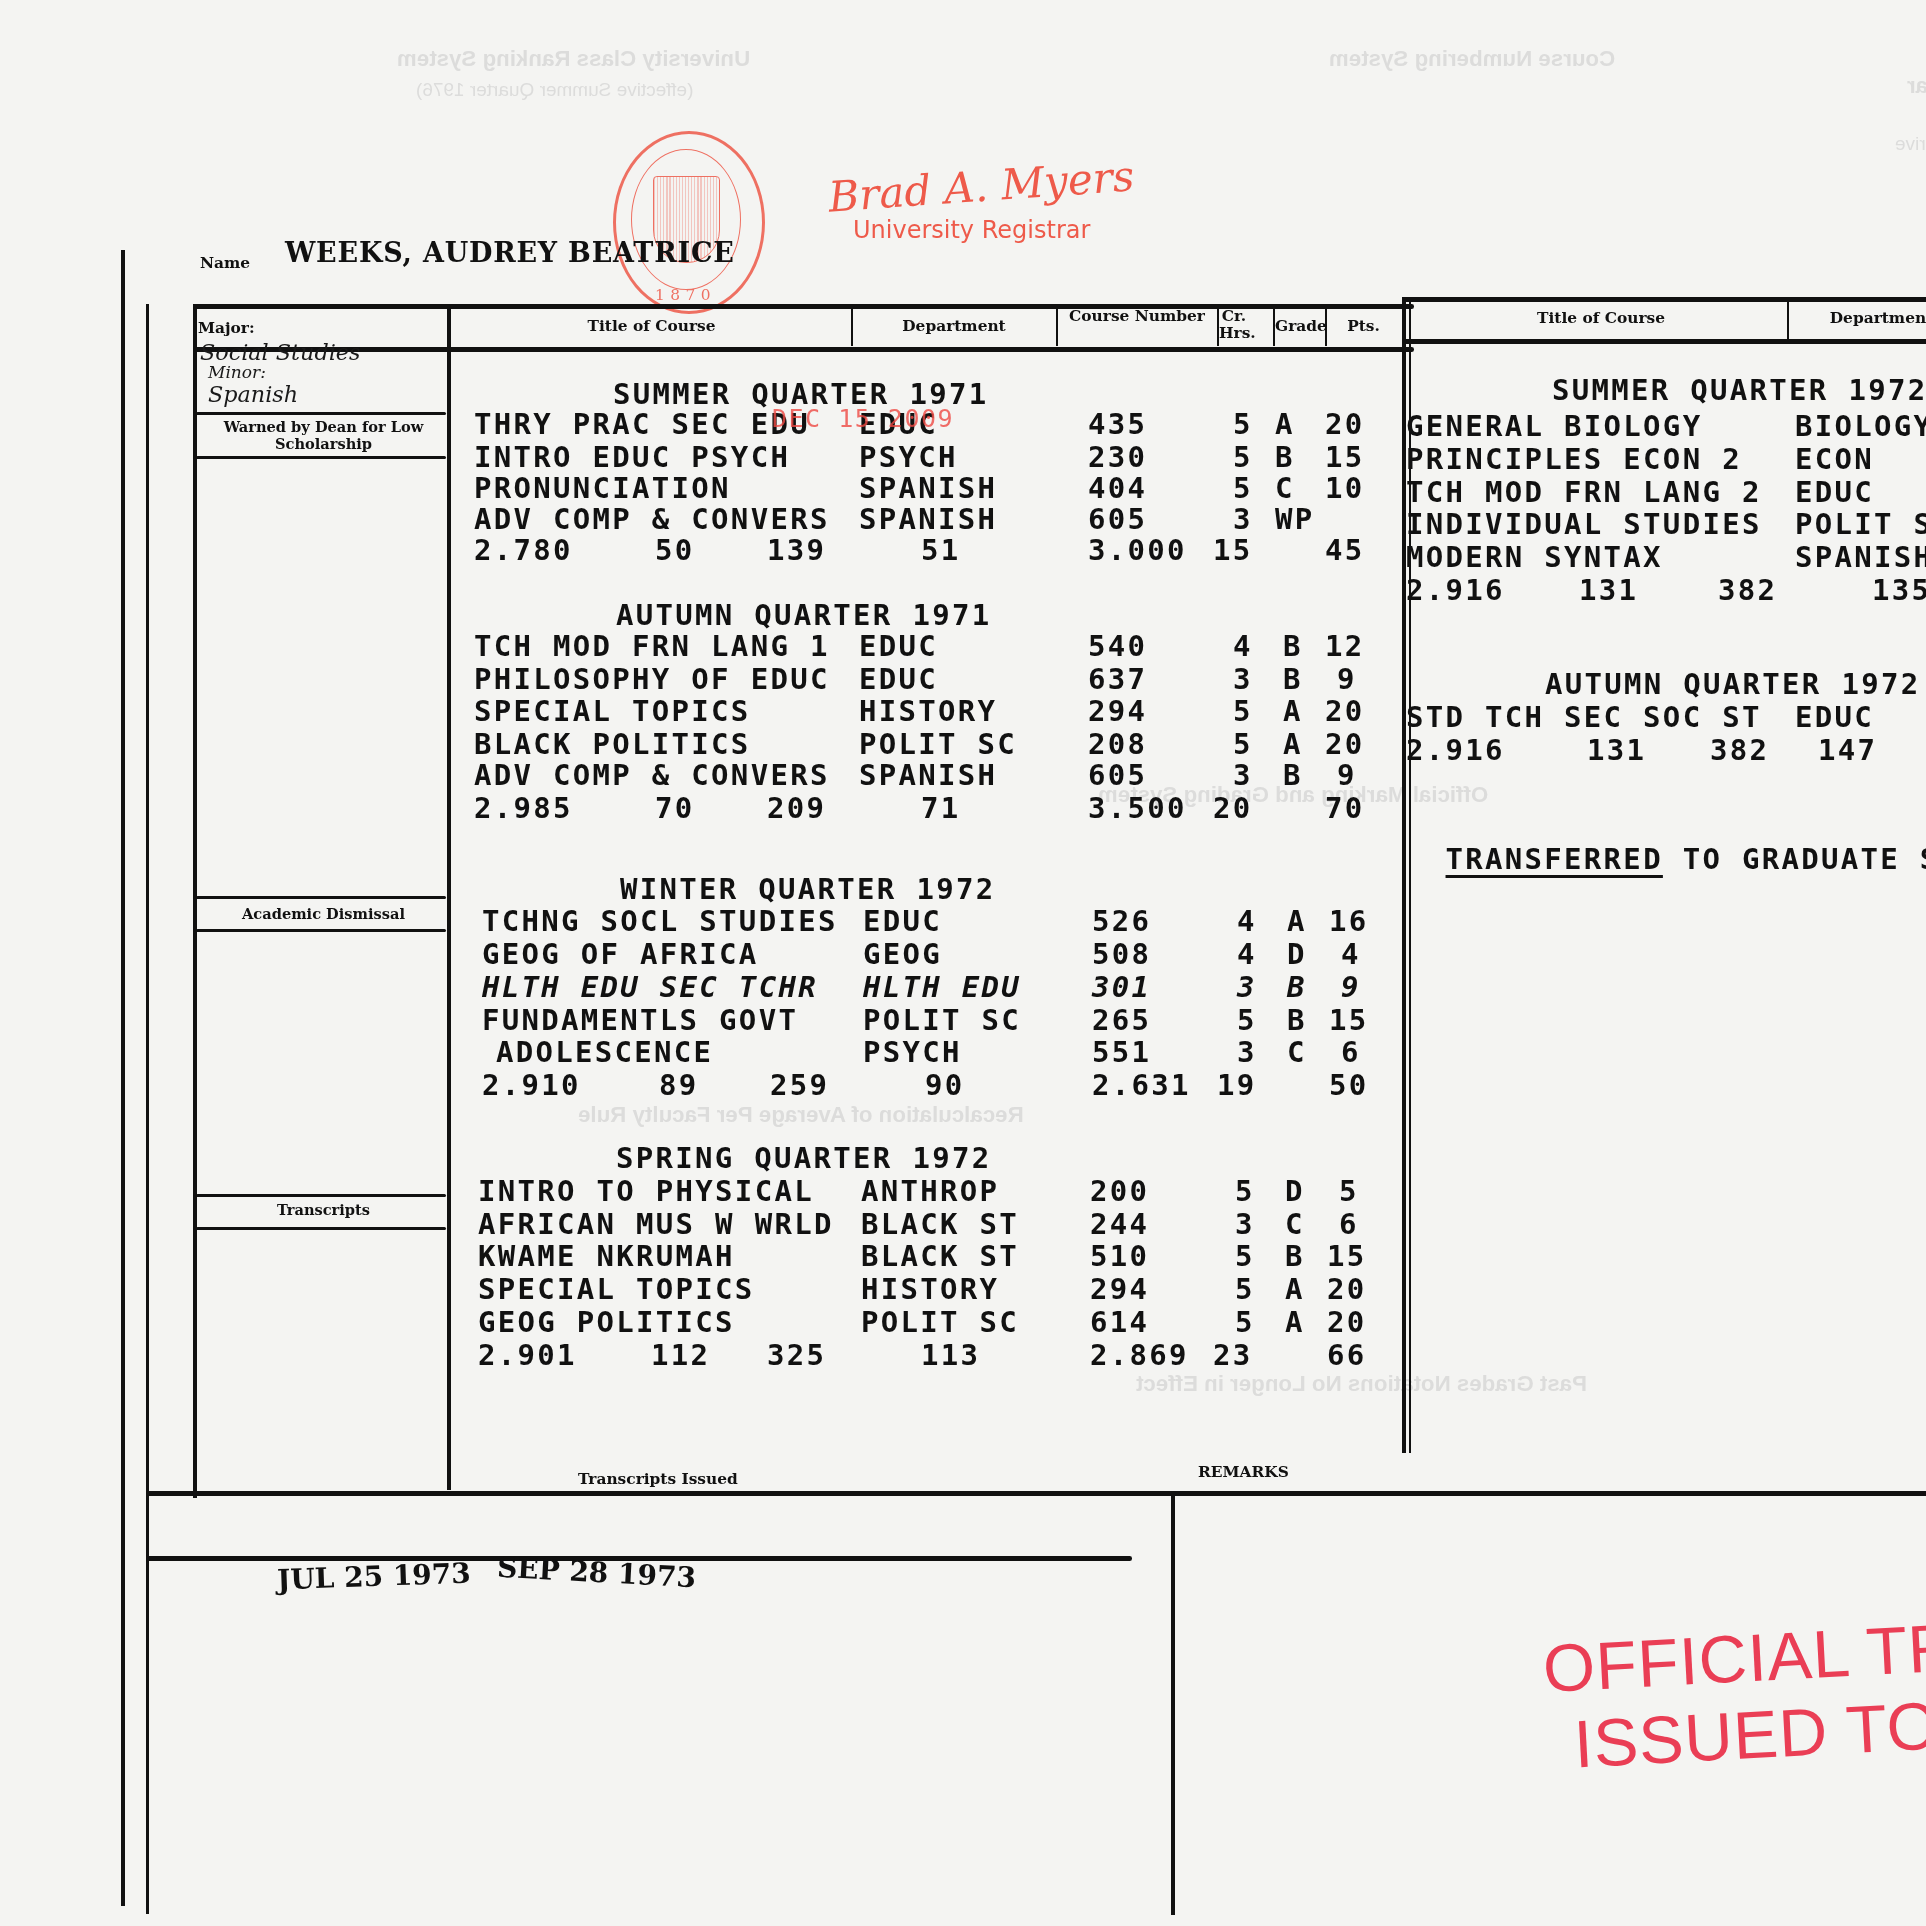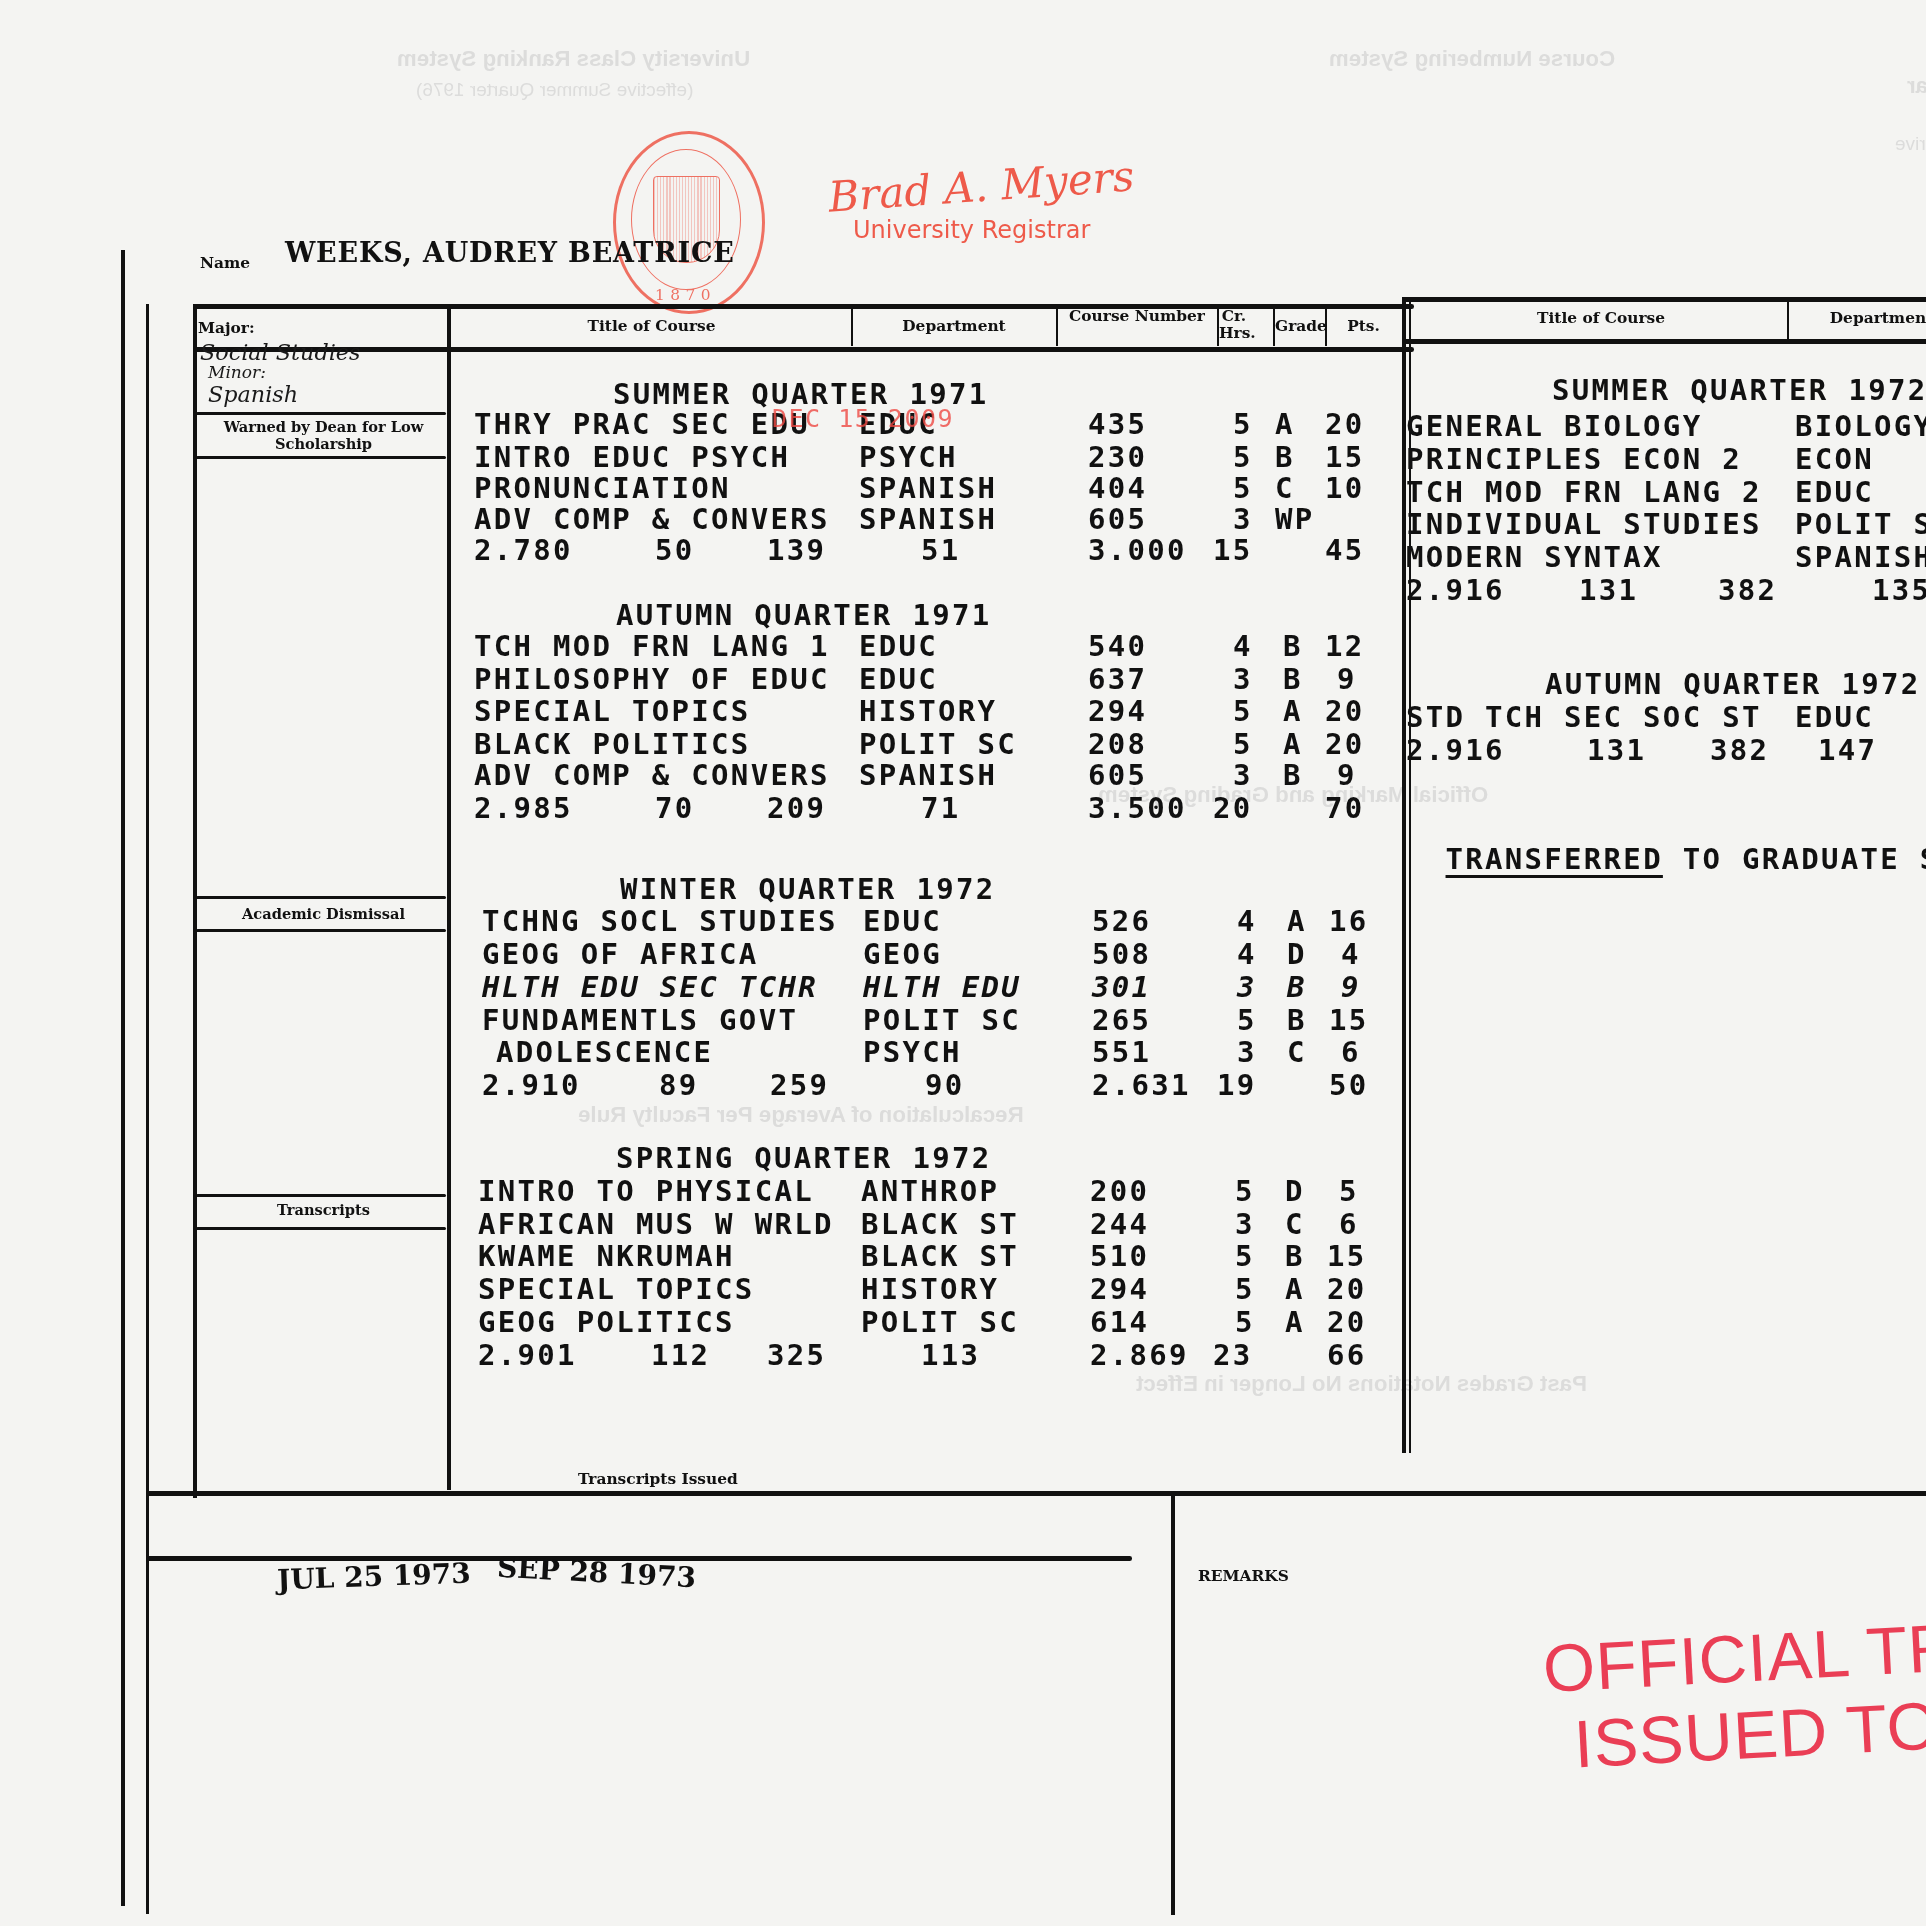--- a/index.html
+++ b/index.html
@@ -381,19 +381,19 @@
   <span style="left:1818px;">147</span>
 </div>
 
 <div class="abs mono" style="left:1406px; top:811px;">
   <span style="text-decoration:underline; text-decoration-thickness:3.1px; text-underline-offset:6.2px;">TRANSFERRED</span><span> TO GRADUATE SCHOOL JANUARY 1973</span>
 </div>
 
 <div class="hdr" style="left:578px; top:1471px; font-size:15.4px;">Transcripts Issued</div>
 <div class="abs issued" style="left:277px; top:1560px; transform:rotate(-2deg);">JUL 25 1973</div>
 <div class="abs issued" style="left:497px; top:1556px; transform:rotate(3deg);">SEP 28 1973</div>
-<div class="hdr" style="left:1198px; top:1568px; font-size:15.4px;text-align:center;">REMARKS</div>
+<div class="hdr" style="left:1198px; top:1464px; font-size:15.4px;text-align:center;">REMARKS</div>
 
 <div class="stamp-official" style="left:1541px; top:1630px;">
   <div>OFFICIAL TRANSCRIPT</div>
   <div style="padding-left:27px;">ISSUED TO STUDENT</div>
 </div>
 
 
 </body></html>

